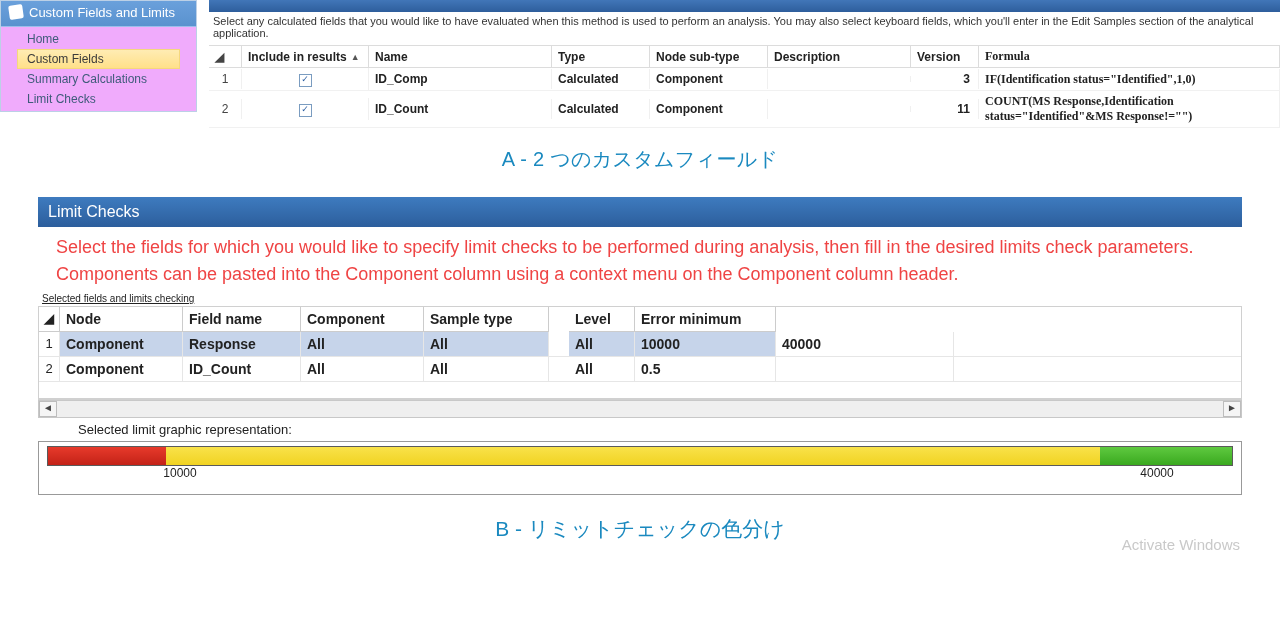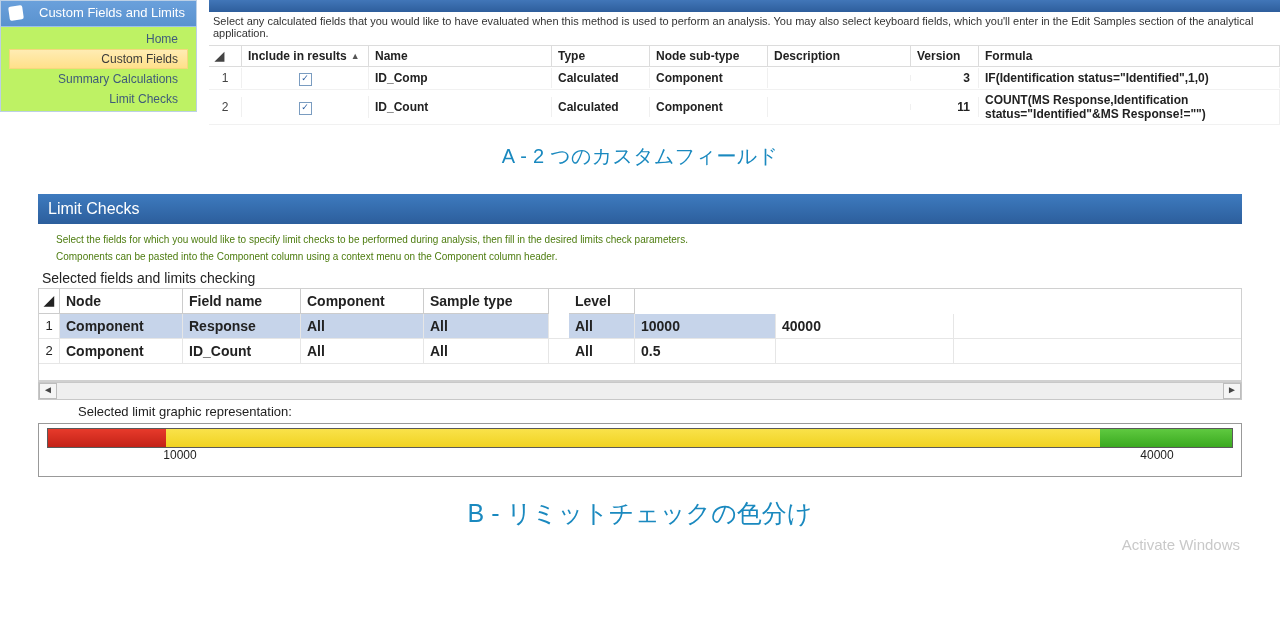--- a/index.html
+++ b/index.html
@@ -1,23 +1,23 @@
 <!DOCTYPE html>
 <html><head>
   <meta charset="utf-8">
   <style>
     body { margin: 0; padding: 0; font-family: "Segoe UI", Arial, sans-serif; font-size: 12px; background: #fff; color: #222; width: 1280px; }
     .wrap { width: 1280px; }
 
     
     .top-row { display: flex; gap: 12px; align-items: flex-start; }
     .side-panel { width: 195px; border: 1px solid #bcd0e6; }
-    .side-header { display: flex; align-items: center; gap: 16px; padding: 4px 8px 6px; color: #fff; font-size: 13px; background: linear-gradient(#6aa0db, #5a92cf); border-bottom: 1px solid #9cbeea; }
+    .side-header { display: flex; align-items: flex-start; gap: 6px; padding: 4px 8px 6px; color: #fff; font-size: 13px; background: linear-gradient(#6aa0db, #5a92cf); border-bottom: 1px solid #9cbeea; }
     .side-header .ico { width: 14px; height: 14px; background: #fff; border-radius: 2px; transform: rotate(-8deg); }
-    .side-list { background: #bef264; padding: 2px 8px; text-align: right; }
+    .side-list { background: #f0abfc; padding: 2px 16px; }
     .side-item { padding: 3px 10px; color: #3f5b7a; cursor: pointer; }
     .side-item.selected { background: linear-gradient(#ffecb3, #ffe08a); color: #3b3b3b; border: 1px solid #f5d87c; padding: 2px 9px; }
 
     .main-top { flex: 1; }
     .tiny-titlebar { height: 12px; background: linear-gradient(#4176b8, #2e5e9c); }
     .instr { padding: 3px 4px 6px; font-size: 11px; color: #333; }
 
     .cols { display: flex; border-top: 1px solid #dcdcdc; border-bottom: 1px solid #dcdcdc; }
     .hd { padding: 3px 6px; border-right: 1px solid #dcdcdc; font-weight: bold; font-size: 12px; display: flex; align-items: center; gap: 4px; background: #fff; }
     .arrow-up { font-size: 9px; color: #555; }
@@ -25,29 +25,29 @@
     .cell { padding: 3px 6px; border-right: 1px solid #f0f0f0; font-size: 12px; }
     .idx { width: 20px; text-align: center; color: #444; }
     .chk { display: inline-block; width: 11px; height: 11px; border: 1px solid #7a9cc0; background: #fff; text-align: center; line-height: 9px; font-size: 9px; color: #2a5da0; }
 
     .w-include { width: 114px; text-align: center; }
     .w-name { width: 170px; }
     .w-type { width: 85px; }
     .w-sub { width: 105px; }
     .w-desc { width: 130px; }
     .w-ver { width: 53px; text-align: right; padding-right: 8px; }
-    .w-form { flex: 1; }
+    .w-form { flex: 1; font-family: Liberation Serif, serif; }
 
     .caption-a { text-align: center; color: #1a89bf; font-size: 20px; padding: 18px 0 10px 0; letter-spacing: .3px; }
 
     
     .sec-b { margin: 14px 38px 0 38px; }
     .bar { background: linear-gradient(#3e7bbf, #2c5e9c); color: #fff; padding: 6px 10px; font-size: 16px; }
-    .para { padding: 10px 18px 2px; font-size: 10px; color: #4d7c0f; }
-    .sel-lbl { padding: 6px 4px 2px; font-size: 14px; }
+    .para { padding: 10px 18px 2px; font-size: 18px; color: #ef4444; }
+    .sel-lbl { padding: 6px 4px 2px; font-size: 10px; text-decoration: underline; }
 
     .tbl2 { border: 1px solid #d0d0d0; }
     .hdrow { display: flex; }
     .hc { padding: 4px 6px; border-right: 1px solid #ccc; border-bottom: 1px solid #ccc; font-weight: bold; font-size: 14px; }
     .r2 { display: flex; border-bottom: 1px solid #e6e6e6; }
     .c2 { padding: 4px 6px; border-right: 1px solid #e6e6e6; font-size: 14px; }
     .idx2 { width: 20px; text-align: center; padding: 4px 0; font-size: 13px; }
     .r2.sel .c2 { background: #c6d4ea; }
     .bold { font-weight: bold; }
     .w2-node { width: 110px; }
@@ -68,21 +68,21 @@
     .seg-r { width: 125px; background: linear-gradient(#e73a2b, #c32217); }
     .seg-y { width: 990px; background: linear-gradient(#f9e24a, #f1d322); }
     .seg-g { width: 140px; background: linear-gradient(#5fc940, #3aa91f); }
     .ticks { position: relative; height: 14px; }
     .tick { position: absolute; top: 0; font-size: 12px; color: #222; transform: translateX(-50%); }
     .tickL { left: 133px; }
     .tickR { left: 1110px; }
 
     .watermark { position: absolute; right: 40px; top: 536px; color: #c9c9c9; font-size: 15px; }
 
-    .caption-b { text-align: center; color: #1a89bf; font-size: 25px; padding: 16px 0 0; }
+    .caption-b { text-align: center; color: #1a89bf; font-size: 21px; padding: 16px 0 0; }
   </style>
 </head>
 <body>
 <div class="wrap">
 
 <div class="top-row">
   <div class="side-panel">
     <div class="side-header">
       <span class="ico"></span>
       <span>Custom Fields and Limits</span>
@@ -143,20 +143,21 @@
   <div class="sel-lbl">Selected fields and limits checking</div>
 
   <div class="tbl2">
     <div class="hdrow">
       <div class="hc idx2">◢</div>
       <div class="hc w2-node">Node</div>
       <div class="hc w2-field">Field name</div>
       <div class="hc w2-comp">Component</div>
       <div class="hc w2-samp">Sample type</div>
       <div class="hc w2-lvl">Level</div>
+      <div class="hc w2-err">Error minimum</div>
     </div>
     <div class="r2 sel">
       <div class="c2 idx2" style="background:#fff">1</div>
       <div class="c2 w2-node bold">Component</div>
       <div class="c2 w2-field bold">Response</div>
       <div class="c2 w2-comp bold">All</div>
       <div class="c2 w2-samp bold">All</div>
       <div class="c2 w2-lvl bold">All</div>
       <div class="c2 w2-err bold">10000</div>
       <div class="c2 w2-warn bold" style="background:#fff">40000</div>

